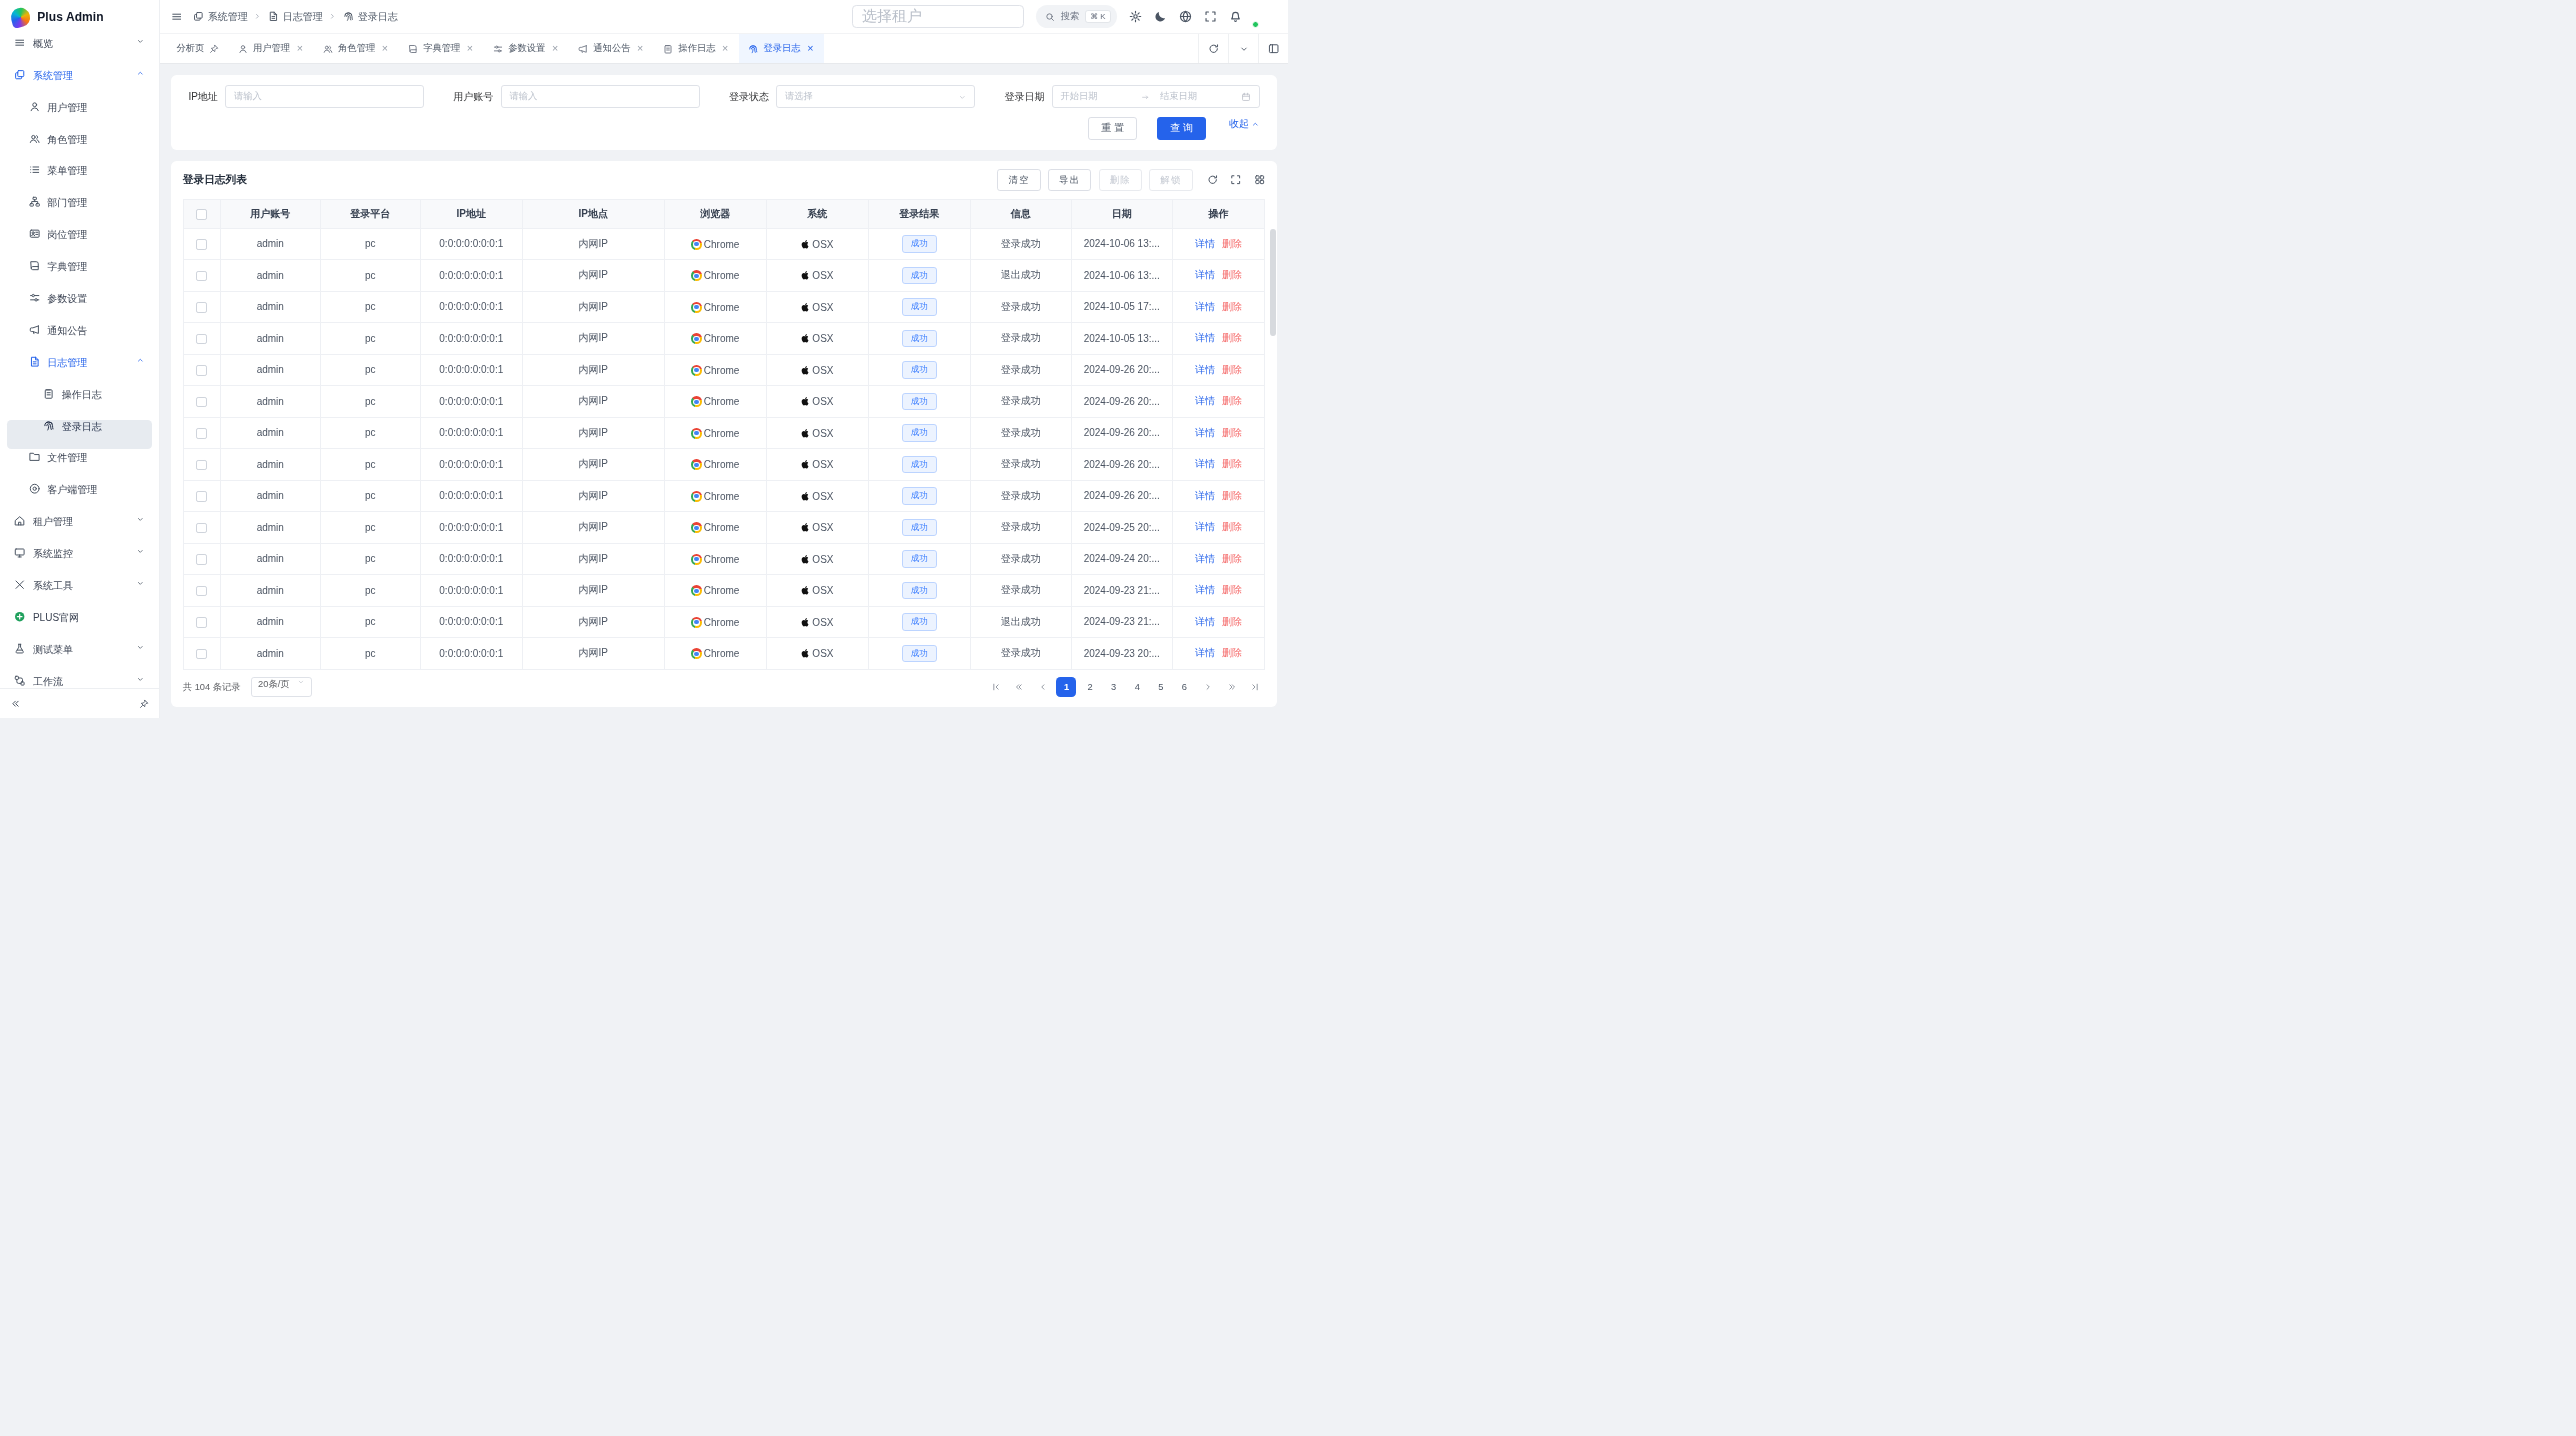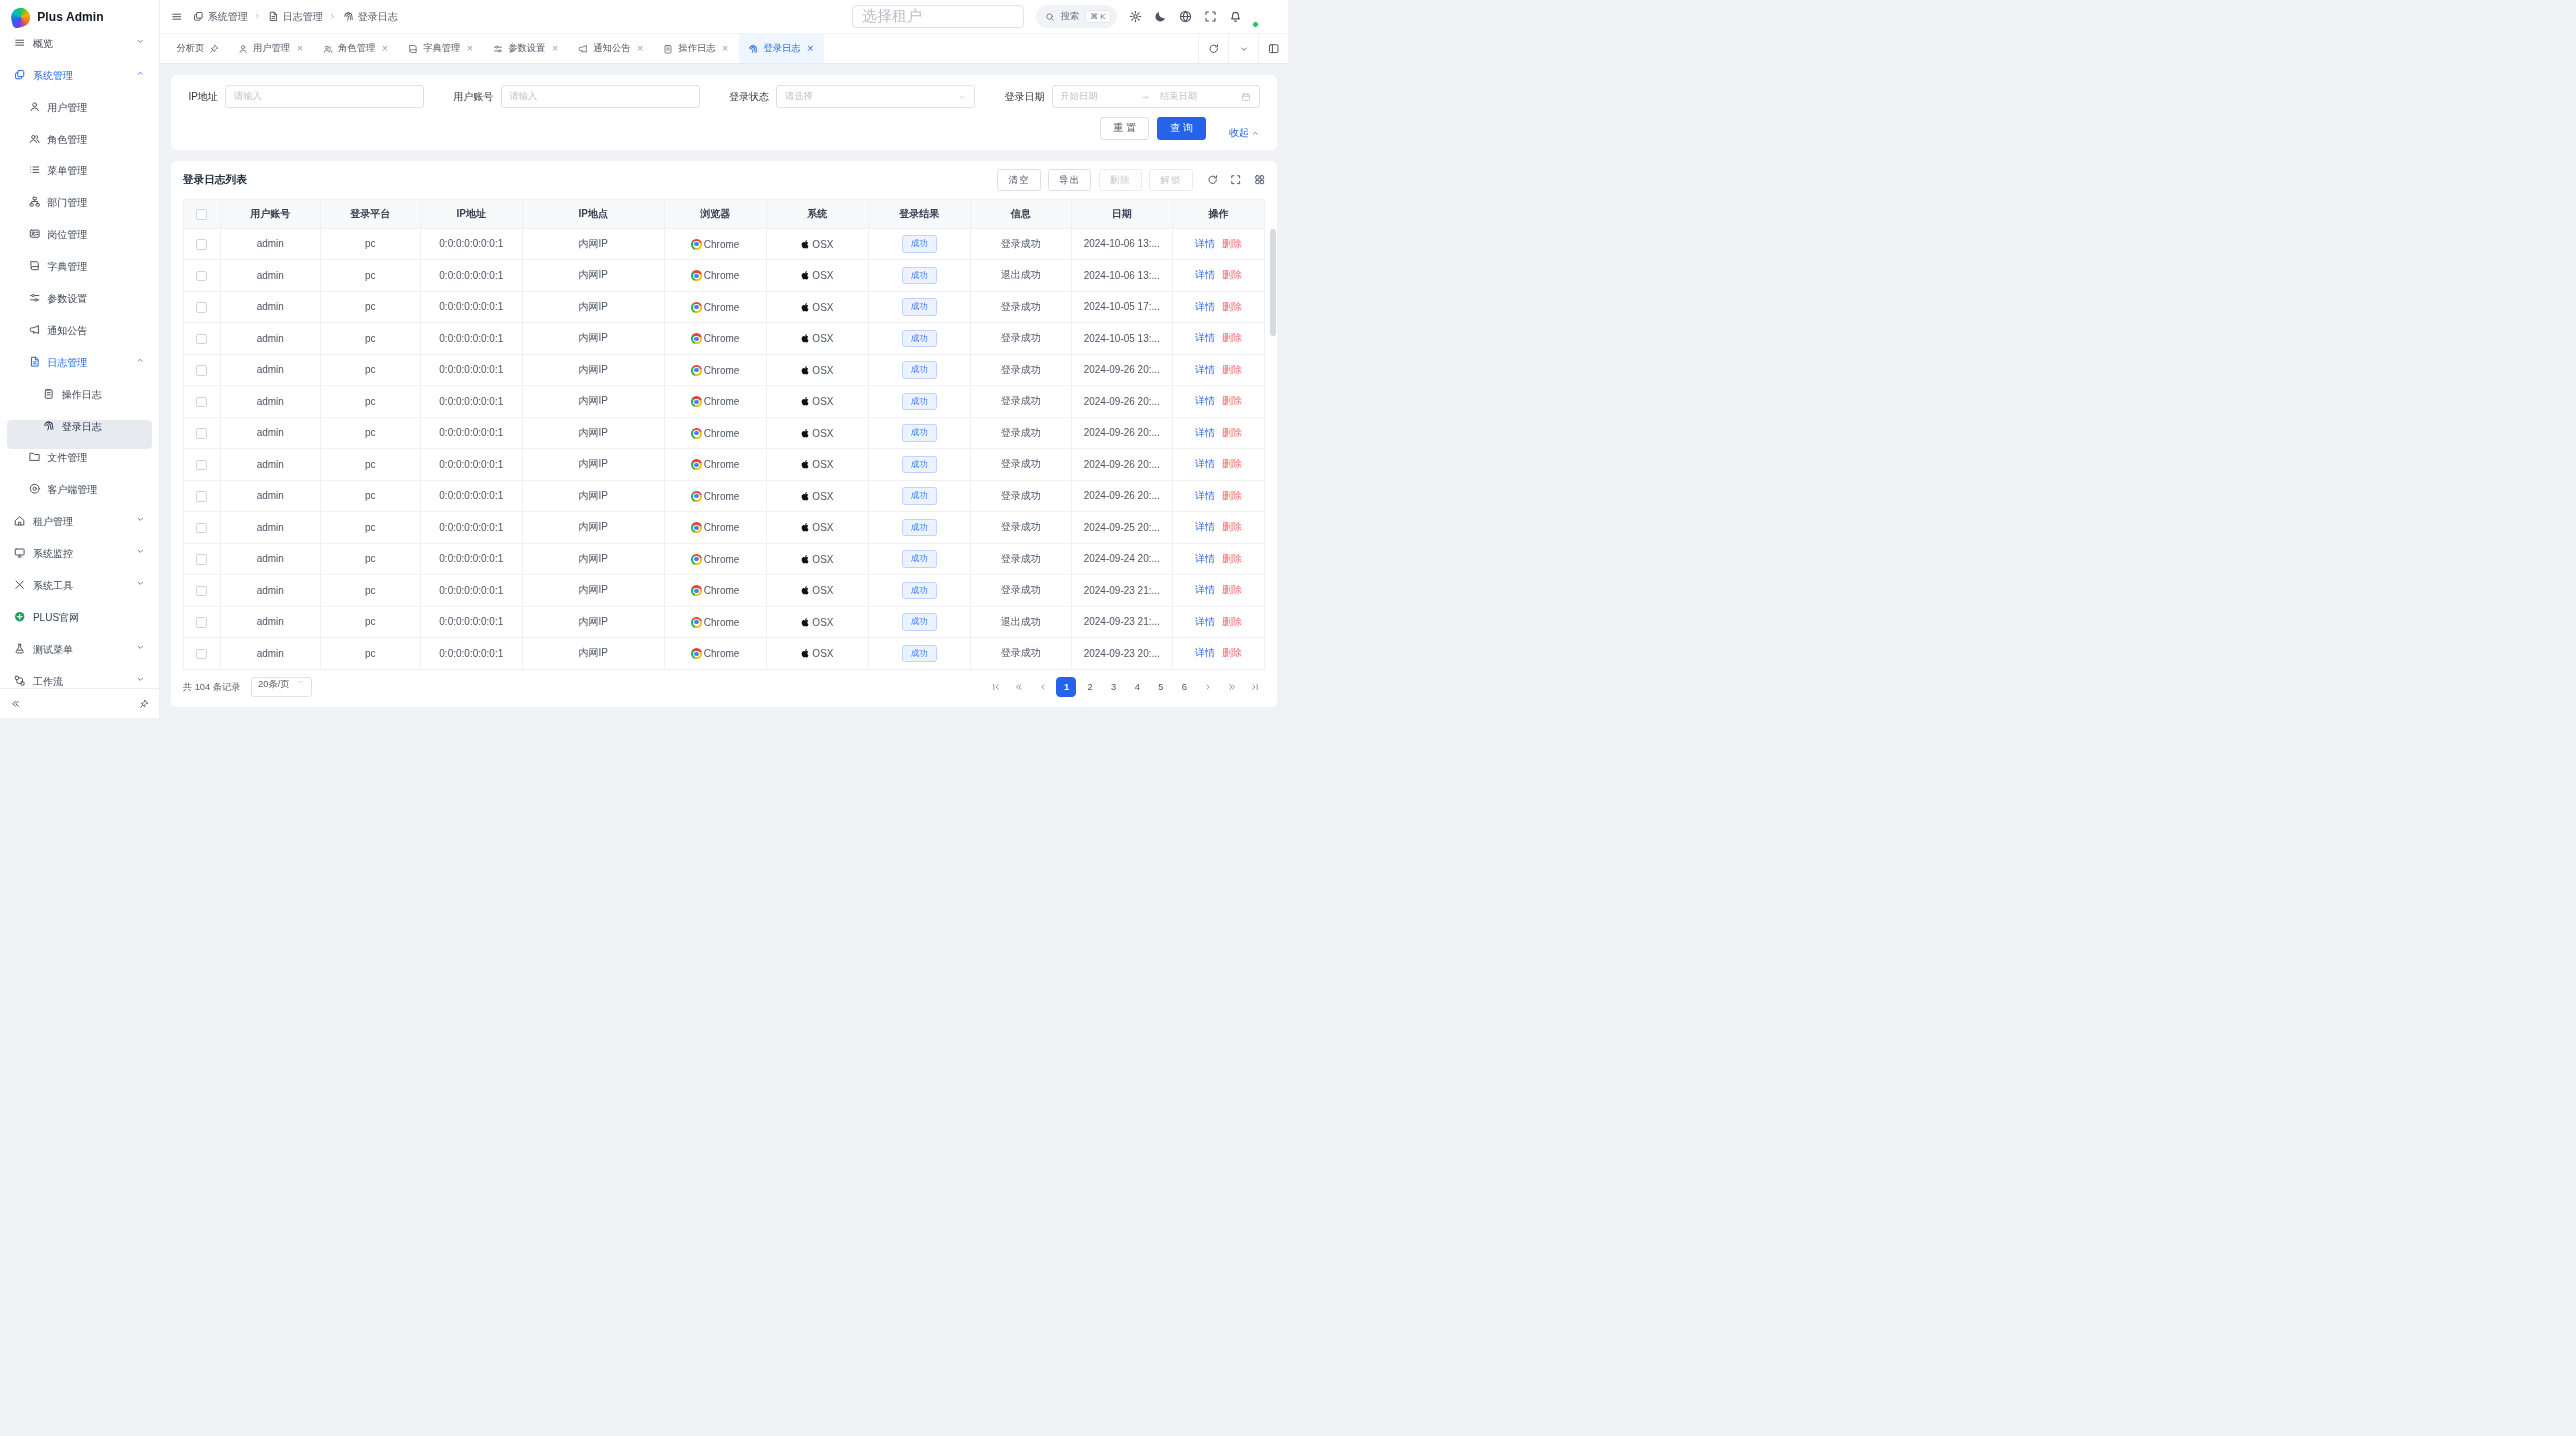--- a/index.html
+++ b/index.html
@@ -61,25 +61,25 @@
   .filter-card{background:#fff;border-radius:5.7px;padding:10px 17px;flex:none}
   .filter-row{display:flex;align-items:center;justify-content:space-between;gap:11.4px}
   .field{display:flex;align-items:center;gap:7.2px}
   .field-label{font-size:10px;color:#303133;font-weight:500;white-space:nowrap}
   .f-input{width:199px;height:23px;border:0.7px solid #dfe2e8;border-radius:2.9px;display:flex;align-items:center;padding:0 7.9px;font-size:9.3px;color:#bcc2cc;background:#fff;cursor:text}
   .f-select{justify-content:space-between;cursor:pointer}
   .f-select .ic{color:#c0c4cc}
   .f-range{width:208px;justify-content:space-between;gap:10px;cursor:pointer}
   .f-range .ph{flex:1;white-space:nowrap;overflow:hidden}
   .f-range .ic{color:#c0c4cc}
-  .filter-actions{display:flex;align-items:flex-end;justify-content:flex-end;gap:8px;margin-top:8.6px}
+  .filter-actions{display:flex;align-items:flex-start;justify-content:flex-end;gap:20px;margin-top:8.6px}
   .btn{height:23px;padding:0 12px;border-radius:2.9px;border:0.7px solid #dcdfe6;background:#fff;color:#4b5563;font-size:10px;display:inline-flex;align-items:center;justify-content:center;cursor:pointer;white-space:nowrap}
   .btn.primary{background:#2563eb;border-color:#2563eb;color:#fff}
   .btn.disabled{color:#c3c8d1;border-color:#e9ebef;cursor:not-allowed}
-  .link-collapse{color:#2563eb;font-size:10px;display:inline-flex;align-items:center;gap:2.1px;cursor:pointer;margin-left:15px}
+  .link-collapse{color:#2563eb;font-size:10px;display:inline-flex;align-items:center;gap:2.1px;cursor:pointer;margin-left:3px}
   .link-collapse .ic{width:8.6px;height:8.6px}
 
   
   .table-card{background:#fff;border-radius:5.7px;flex:1;min-height:0;display:flex;flex-direction:column;overflow:hidden}
   .table-head{display:flex;align-items:center;justify-content:space-between;padding:7.9px 11.4px;flex:none}
   .table-title{font-size:10.7px;font-weight:700;color:#1f2937}
   .table-toolbar{display:flex;align-items:center;gap:7.2px}
   .tbtn{height:21.5px;padding:0 10px;font-size:9.3px;letter-spacing:1.4px}
   .tool-icons{display:flex;align-items:center;gap:12px;margin-left:7.2px;color:#4b5563}
   .table-wrap{flex:1;min-height:0;padding:0 11.4px;position:relative}

